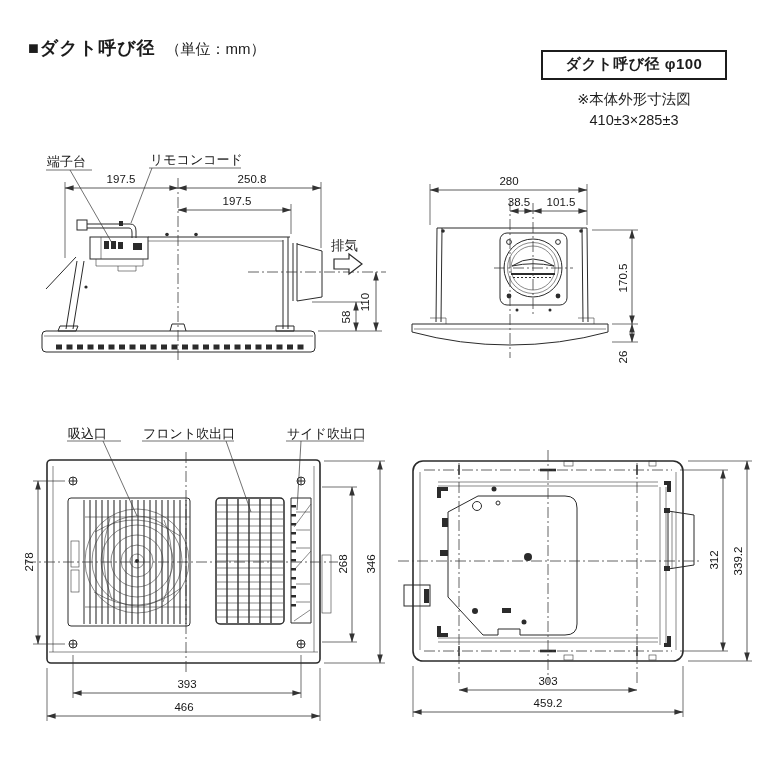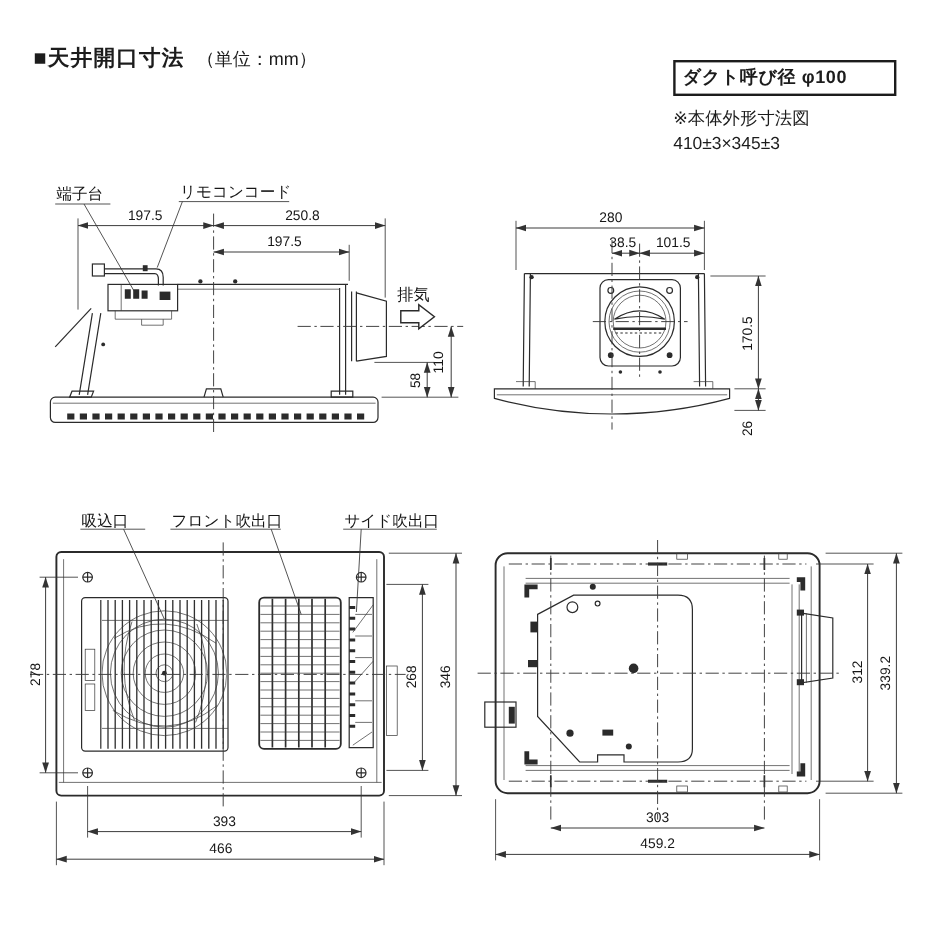--- a/index.html
+++ b/index.html
@@ -1,46 +1,46 @@
 <!DOCTYPE html>
 <html><head>
 <meta charset="utf-8">
 <style>
   html,body{margin:0;padding:0;background:#ffffff;}
   body{width:771px;height:771px;position:relative;font-family:"Liberation Sans","DejaVu Sans",sans-serif;color:#1c1c1c;overflow:hidden;}
   .title-row{position:absolute;left:28px;top:36px;white-space:nowrap;}
   .title-main{font-size:18px;font-weight:bold;letter-spacing:1px;}
   .title-unit{font-size:15px;margin-left:10px;}
-  .duct-info{position:absolute;left:561px;top:50px;width:186px;text-align:left;}
+  .duct-info{position:absolute;left:541px;top:50px;width:186px;text-align:center;}
   .duct-box{border:2px solid #1c1c1c;padding:3px 6px 4px 6px;font-size:15px;font-weight:bold;letter-spacing:0.5px;}
   .ceiling-note{margin-top:9px;font-size:14.5px;line-height:1.45;}
   svg{position:absolute;left:0;top:0;}
   .ln{stroke:#2b2b2b;stroke-width:1;fill:none;}
   .lnb{stroke:#2b2b2b;stroke-width:1.6;fill:none;}
   .lnt{stroke:#3a3a3a;stroke-width:0.6;fill:none;}
   .fillb{fill:#2b2b2b;stroke:none;}
   .cl{stroke:#3c3c3c;stroke-width:0.8;stroke-dasharray:11 3 2 3;fill:none;}
   .dim{stroke:#333;stroke-width:0.8;fill:none;}
   .ext{stroke:#333;stroke-width:0.7;fill:none;}
   .dt{font-size:11.5px;fill:#161616;}
   .lbl{font-size:13px;fill:#161616;}
   .big{font-size:13.5px;fill:#161616;}
 </style>
 </head>
 <body>
 
 <div class="title-row">
-  <span class="title-main">■天井開口寸法</span><span class="title-unit">（単位：mm）</span>
+  <span class="title-main">■ダクト呼び径</span><span class="title-unit">（単位：mm）</span>
 </div>
 
 <div class="duct-info">
   <div class="duct-box">ダクト呼び径 φ100</div>
   <div class="ceiling-note">
     <div>※本体外形寸法図</div>
-    <div>410±3×345±3</div>
+    <div>410±3×285±3</div>
   </div>
 </div>
 
 <svg width="771" height="771" viewBox="0 0 771 771">
   <defs>
     <marker id="arr" markerWidth="11" markerHeight="8" refX="8.6" refY="3.5" orient="auto-start-reverse" markerUnits="userSpaceOnUse">
       <path d="M0,0.7 L8.8,3.5 L0,6.3 Z" fill="#333"></path>
     </marker>
     <clipPath id="fanclip">
         <rect x="85" y="500" width="104" height="124"></rect>

